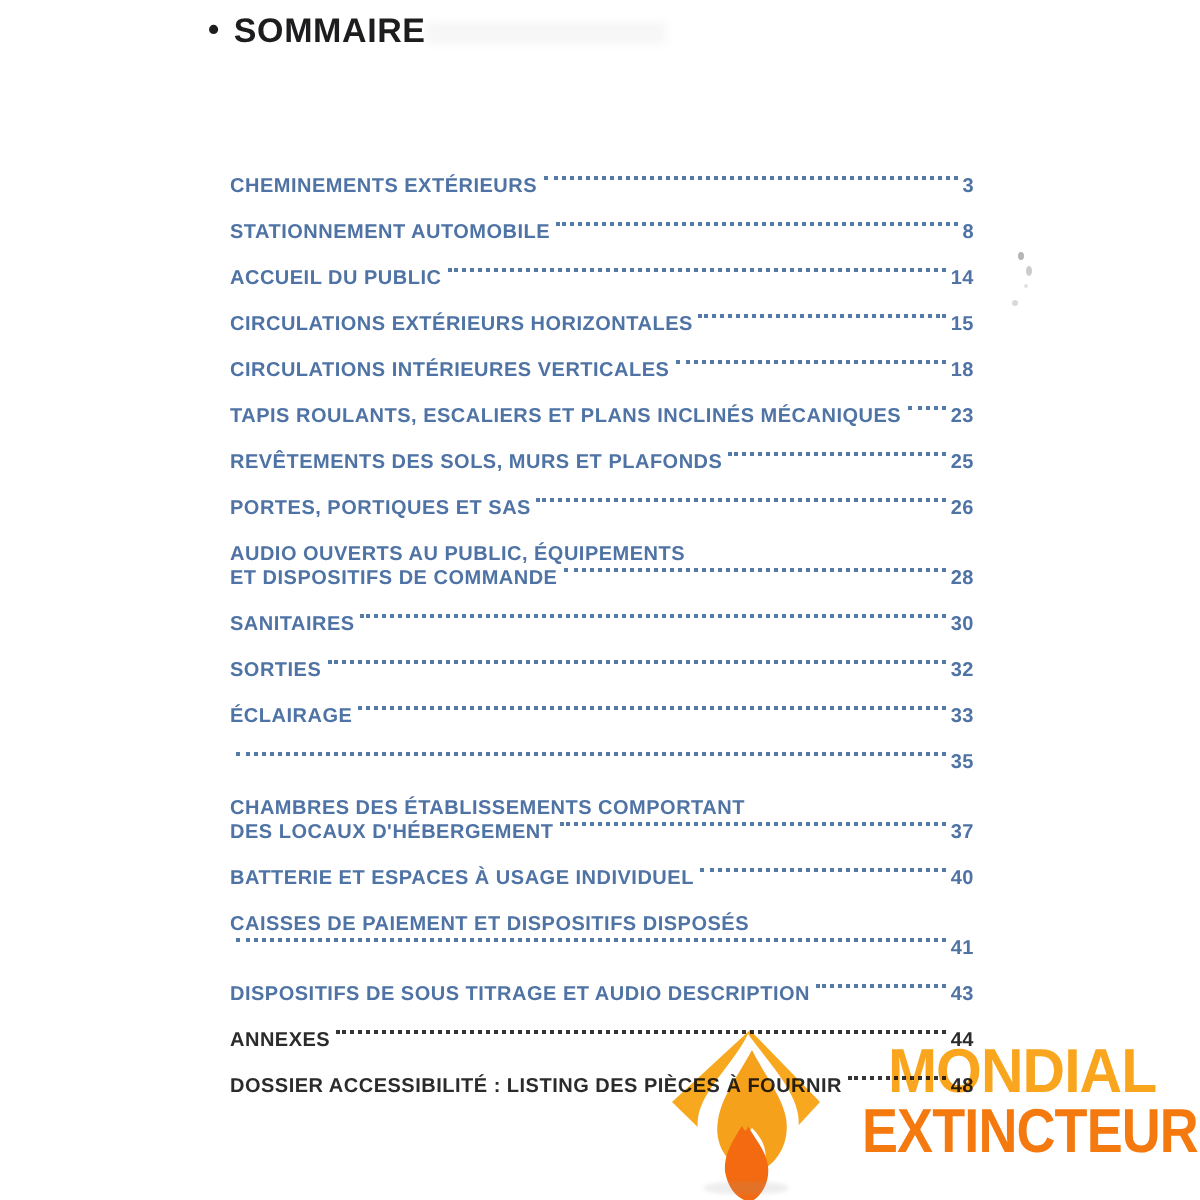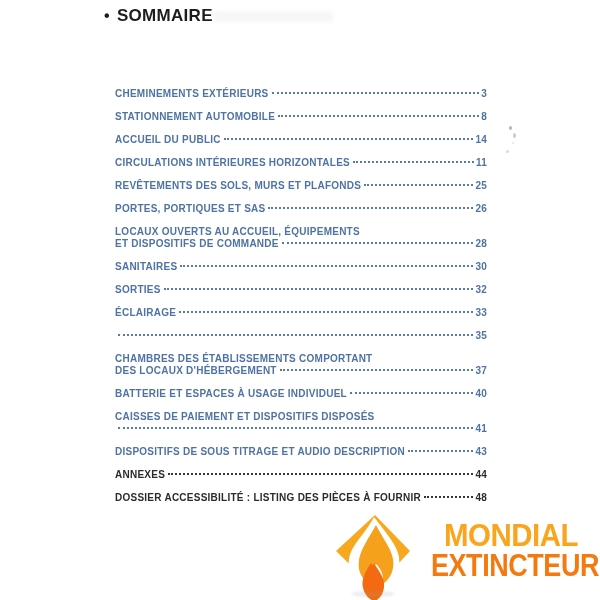--- a/index.html
+++ b/index.html
@@ -24,21 +24,21 @@
   }
 
   
   .toc { position:absolute; left:115px; top:88px; width:372px; }
   .entry {
     color:var(--toc_blue); font-weight:bold; font-size:10px;
     line-height:12px; letter-spacing:0.25px; margin-bottom:11px;
   }
   .entry.dark { color:var(--toc_dark); }
   .entry .l1 { white-space:nowrap; }
-  .entry .row { display:flex; align-items:center; }
+  .entry .row { display:flex; align-items:flex-start; }
   .entry .lbl { white-space:nowrap; }
   .entry .leader {
     flex:1 1 auto; min-width:8px;
     border-bottom:2px dotted currentColor;
     margin:0 2px 2px 3px; opacity:0.95;
   }
   .entry .pg { white-space:nowrap; }
 
   
   .logo { position:absolute; left:0; top:0; width:484px; height:600px;
@@ -102,46 +102,60 @@
     <div class="entry">
       <div class="row">
         <span class="lbl">ACCUEIL DU PUBLIC</span>
         <span class="leader"></span>
         <span class="pg">14</span>
       </div>
     </div>
 
     <div class="entry">
       <div class="row">
-        <span class="lbl">CIRCULATIONS INTÉRIEURES HORIZONTALES</span>
-        <span class="leader"></span>
-        <span class="pg">11</span>
-      </div>
-    </div>
-
-
+        <span class="lbl">CIRCULATIONS EXTÉRIEURS HORIZONTALES</span>
+        <span class="leader"></span>
+        <span class="pg">15</span>
+      </div>
+    </div>
+
+    <div class="entry">
+      <div class="row">
+        <span class="lbl">CIRCULATIONS INTÉRIEURES VERTICALES</span>
+        <span class="leader"></span>
+        <span class="pg">18</span>
+      </div>
+    </div>
+
+    <div class="entry">
+      <div class="row">
+        <span class="lbl">TAPIS ROULANTS, ESCALIERS ET PLANS INCLINÉS MÉCANIQUES</span>
+        <span class="leader"></span>
+        <span class="pg">23</span>
+      </div>
+    </div>
 
     <div class="entry">
       <div class="row">
         <span class="lbl">REVÊTEMENTS DES SOLS, MURS ET PLAFONDS</span>
         <span class="leader"></span>
         <span class="pg">25</span>
       </div>
     </div>
 
     <div class="entry">
       <div class="row">
         <span class="lbl">PORTES, PORTIQUES ET SAS</span>
         <span class="leader"></span>
         <span class="pg">26</span>
       </div>
     </div>
 
     <div class="entry">
-      <div class="l1">LOCAUX OUVERTS AU ACCUEIL, ÉQUIPEMENTS</div>
+      <div class="l1">AUDIO OUVERTS AU PUBLIC, ÉQUIPEMENTS</div>
         <div class="row">
         <span class="lbl">ET DISPOSITIFS DE COMMANDE</span>
         <span class="leader"></span>
         <span class="pg">28</span>
       </div>
     </div>
 
     <div class="entry">
       <div class="row">
         <span class="lbl">SANITAIRES</span>

